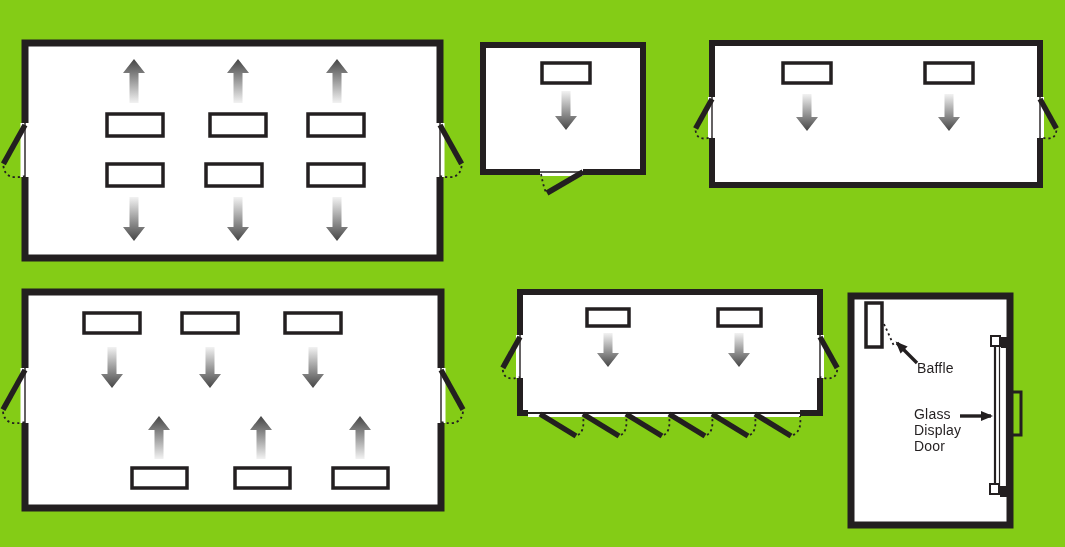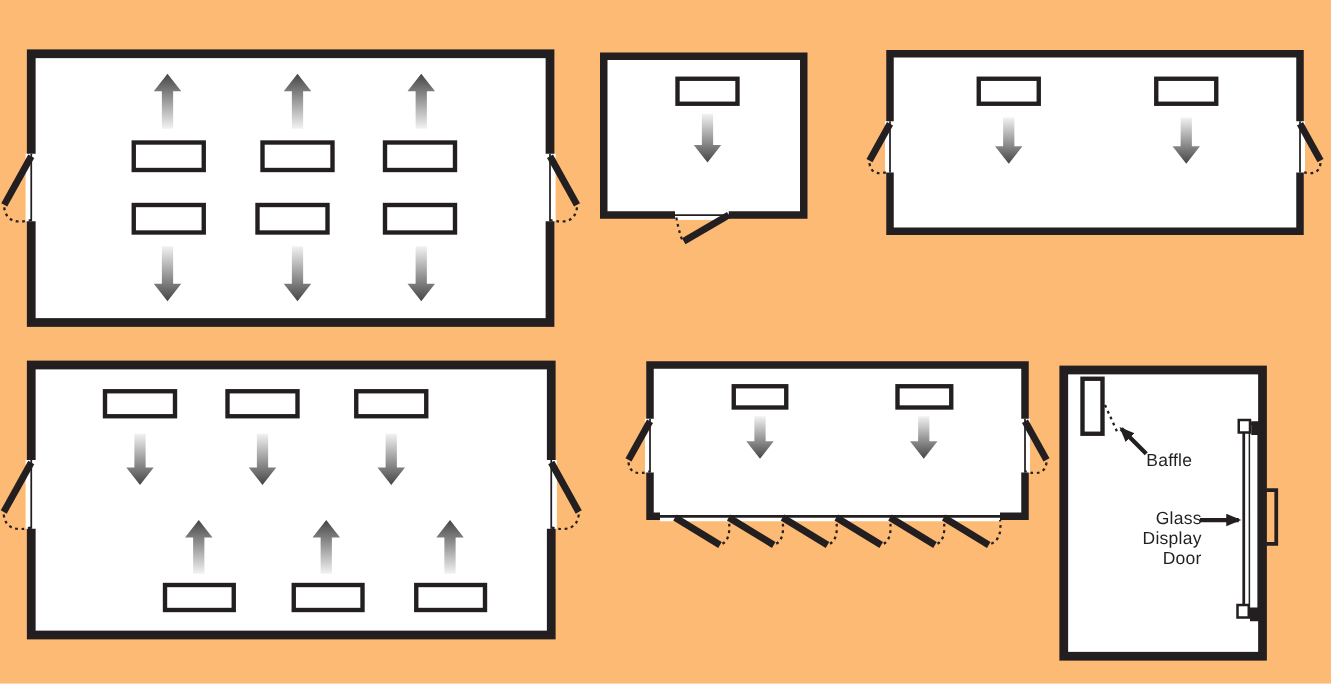--- a/index.html
+++ b/index.html
@@ -1,22 +1,22 @@
 <!DOCTYPE html>
 <html><head>
 <meta charset="utf-8">
 <style>
   html,body{margin:0;padding:0;background:#ffffff;}
-  .stage{position:relative;width:1065px;height:547px;background:#fdba74;overflow:hidden;
+  .stage{position:relative;width:1065px;height:547px;background:#84cc16;overflow:hidden;
          font-family:"Liberation Sans",sans-serif;}
   .stage svg{display:block;position:absolute;left:0;top:0;}
   .diagram-label{position:absolute;font-size:14px;line-height:16px;color:#231f20;
                  white-space:pre-line;letter-spacing:0.2px;}
   #label-baffle{left:917px;top:360px;}
-  #label-gdd{left:914px;top:406px;text-align:right;}
+  #label-gdd{left:914px;top:406px;}
 </style>
 </head>
 <body>
 
 <div class="stage">
   <svg id="diagram" width="1065" height="547" viewBox="0 0 1065 547">
       <defs>
         <linearGradient id="grad-up" x1="0" y1="0" x2="0" y2="1">
           <stop offset="0%" stop-color="#454545"></stop>
           <stop offset="100%" stop-color="#f2f2f2"></stop>

